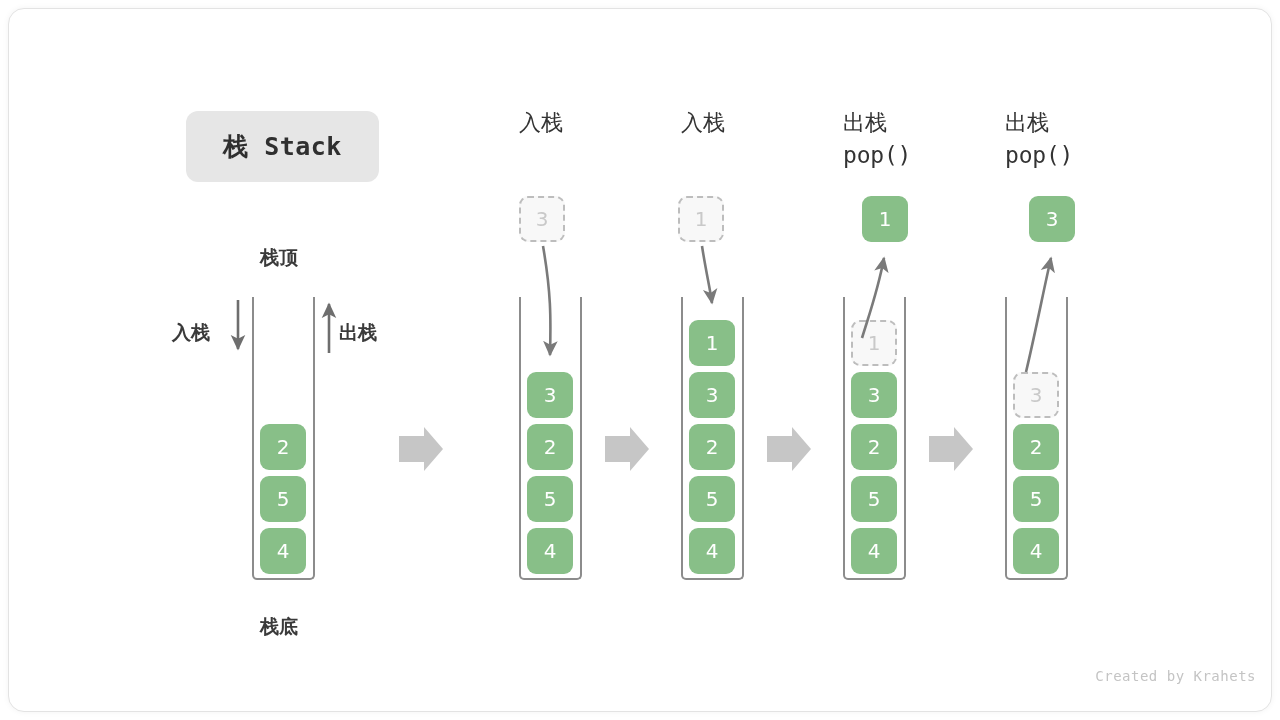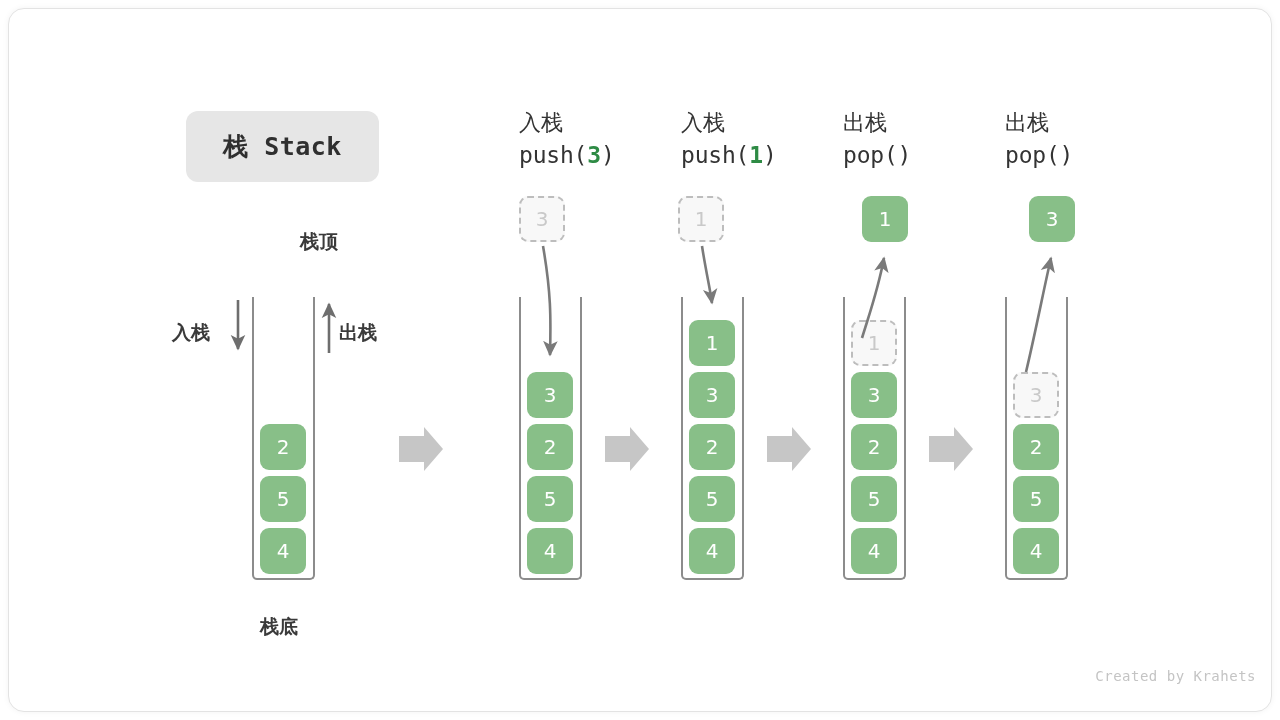--- a/index.html
+++ b/index.html
@@ -145,34 +145,32 @@
 </head>
 <body>
 
 <div id="canvas">
   <div class="card-frame"></div>
 
   <div class="title-badge">
     <span class="title-badge-text">栈 Stack</span>
   </div>
 
-  <div class="cn-label-bold" style="left:260px; top:229px;margin-left:40px;">栈顶</div>
+  <div class="cn-label-bold" style="left:260px; top:245px;">栈顶</div>
   <div class="cn-label-bold" style="left:260px; top:614px;">栈底</div>
 
   <div class="cn-label-bold" style="left:172px; top:320px;">入栈</div>
   <div class="cn-label-bold" style="left:339px; top:320px;">出栈</div>
 
   <div class="col-header" style="left:519px; top:108px;">
     <div class="line1">入栈</div>
-    <div class="line2"><span>push(</span><span class="arg">3</span><span>)</span></div>
   </div>
 
   <div class="col-header" style="left:681px; top:108px;">
     <div class="line1">入栈</div>
-    <div class="line2"><span>push(</span><span class="arg">1</span><span>)</span></div>
   </div>
 
   <div class="col-header" style="left:843px; top:108px;">
     <div class="line1">出栈</div>
     <div class="line2"><span>pop(</span><span class="arg"></span><span>)</span></div>
   </div>
 
   <div class="col-header" style="left:1005px; top:108px;">
     <div class="line1">出栈</div>
     <div class="line2"><span>pop(</span><span class="arg"></span><span>)</span></div>

